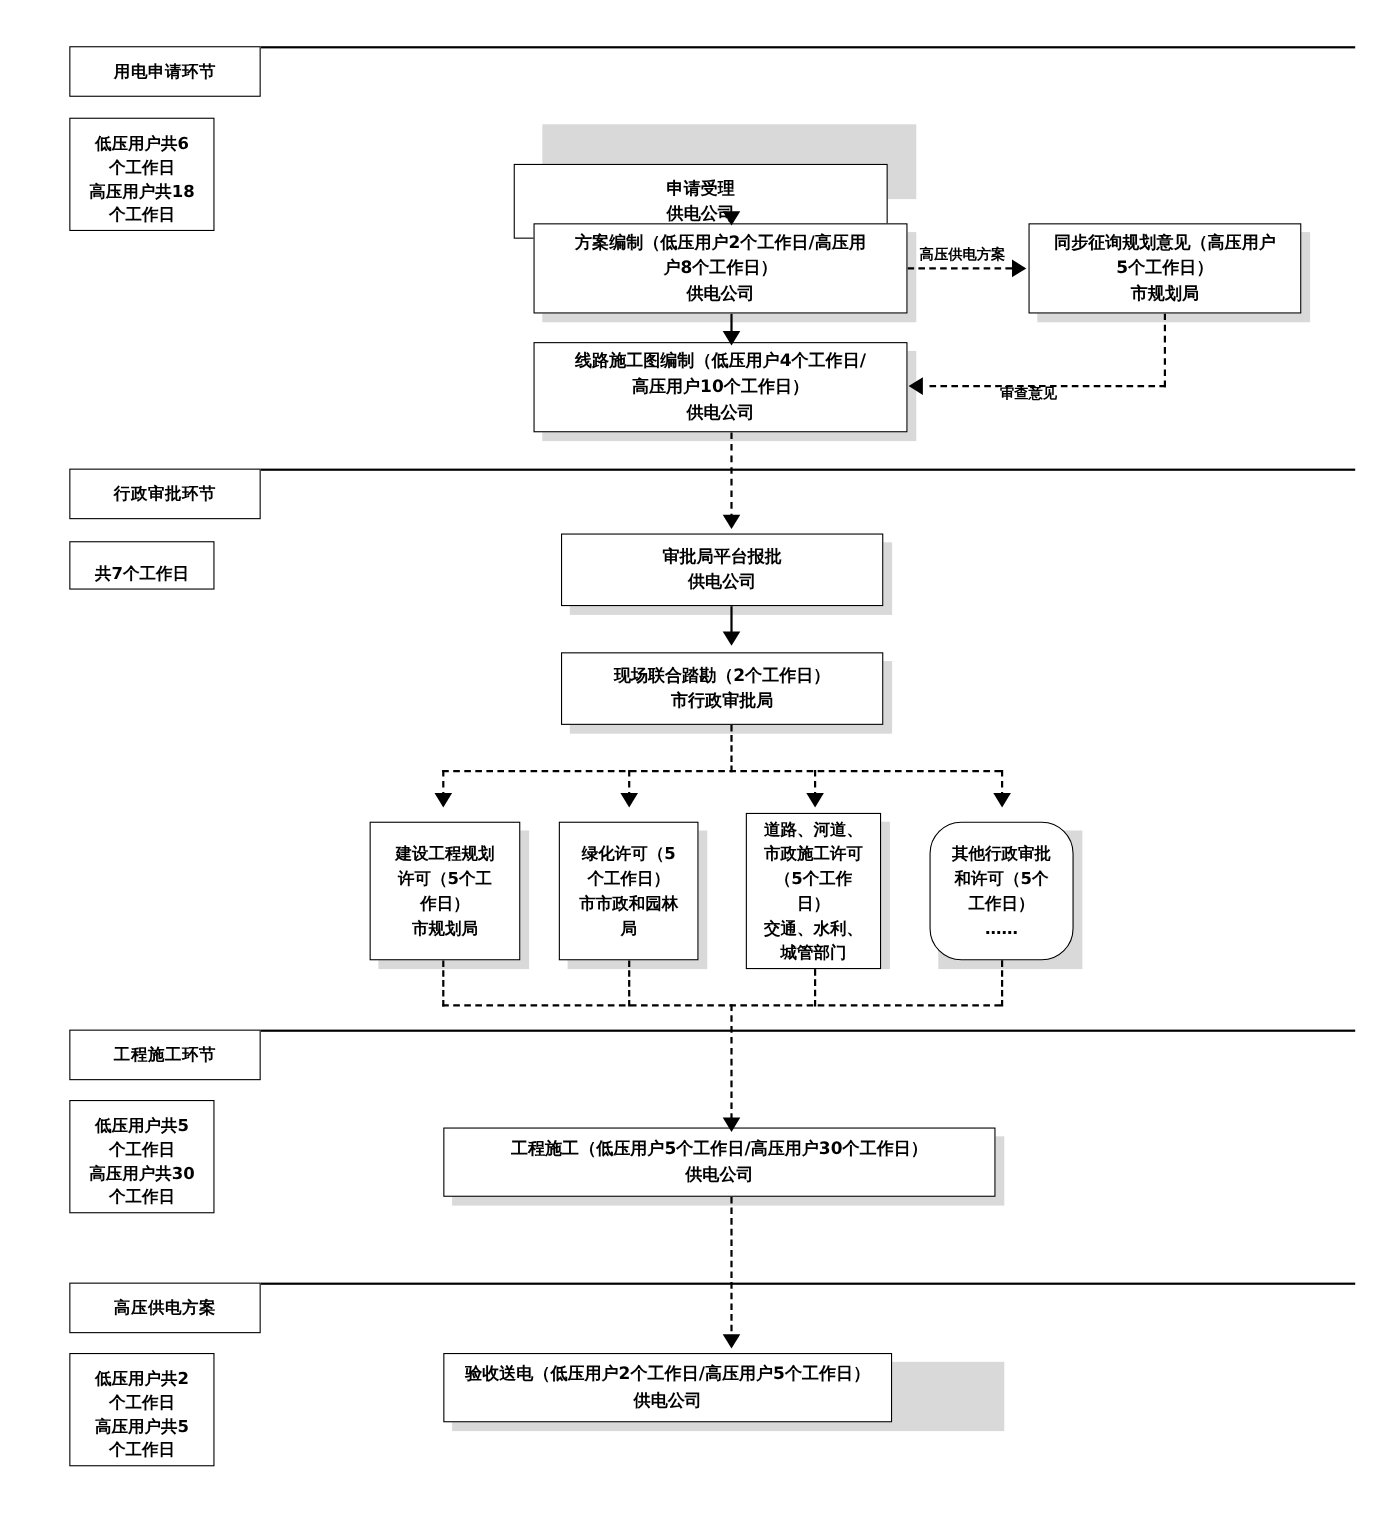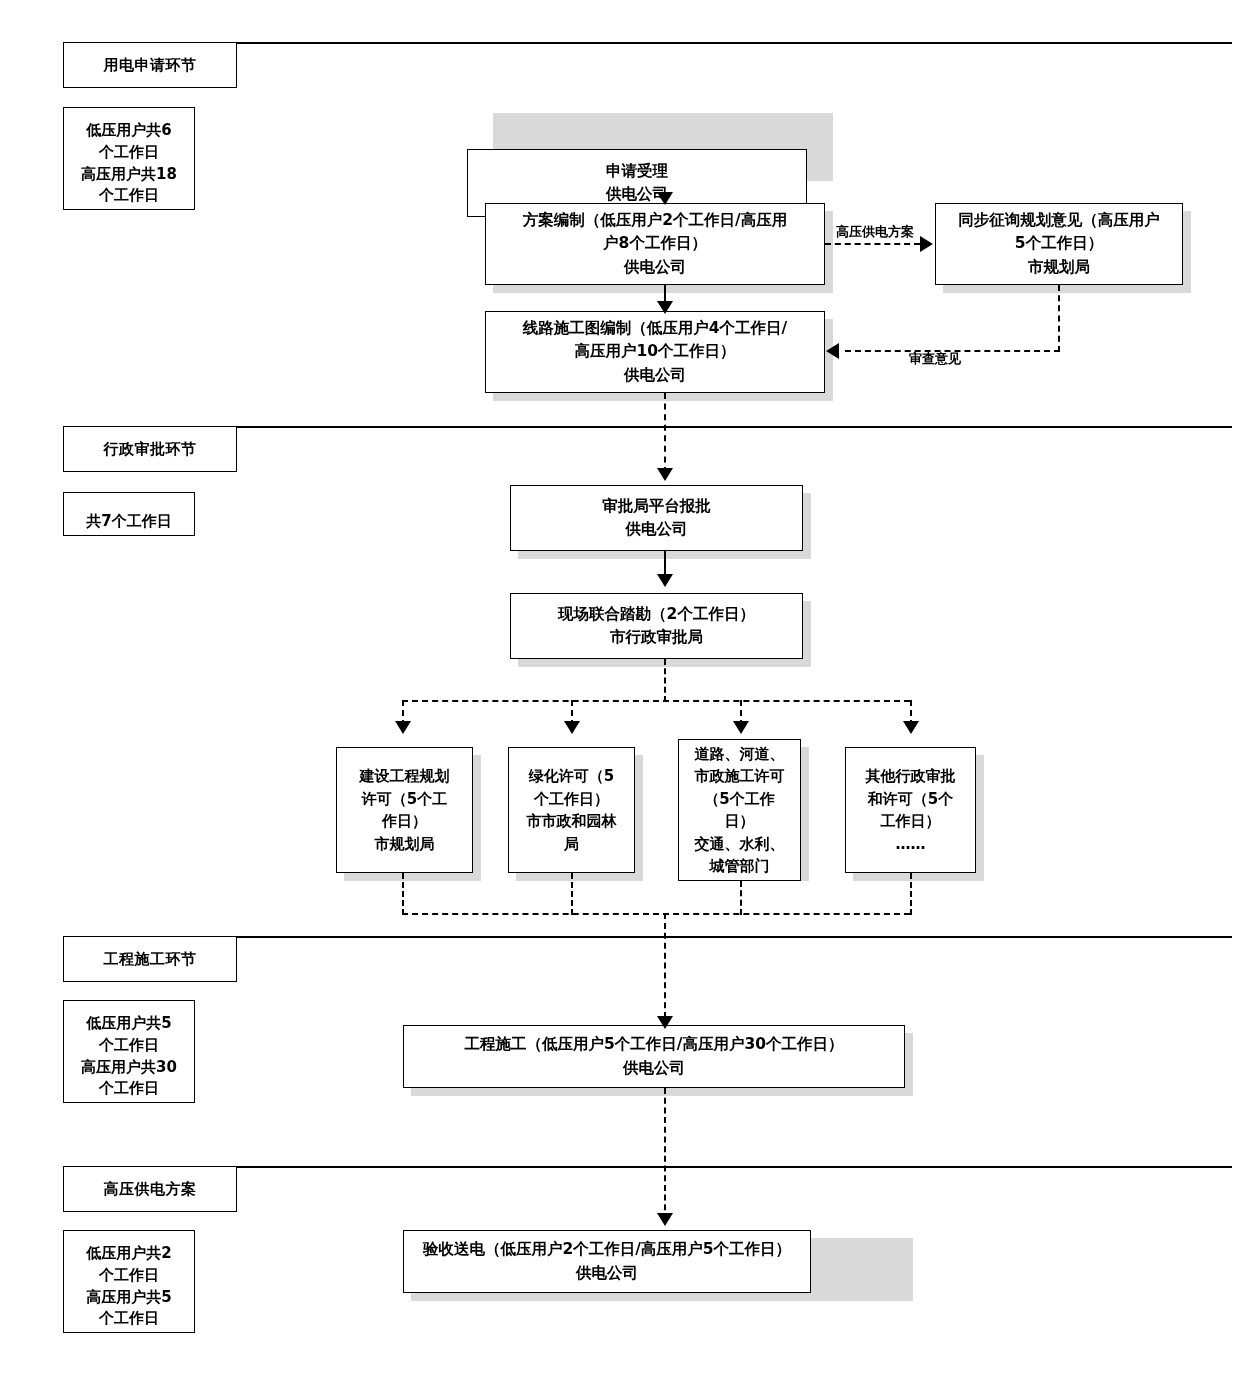--- a/index.html
+++ b/index.html
@@ -232,21 +232,21 @@
   <div class="node multiline" style="left:508px; top:747px; width:127px; height:126px; font-size:15px; padding:2px 3px;">
       <div>绿化许可（5<br>个工作日）<br>市市政和园林<br>局</div>
     </div>
 
   <div class="node-shadow" style="left:686px; top:747px; width:123px; height:134px;"></div>
   <div class="node multiline" style="left:678px; top:739px; width:123px; height:142px; font-size:15px; padding:2px 3px;">
       <div>道路、河道、<br>市政施工许可<br>（5个工作<br>日）<br>交通、水利、<br>城管部门</div>
     </div>
 
   <div class="node-shadow" style="left:853px; top:755px; width:131px; height:126px;"></div>
-  <div class="node multiline" style="left:845px; top:747px; width:131px; height:126px; font-size:15px; padding:2px 3px;">
+  <div class="node multiline" style="left:845px; top:747px; width:131px; height:126px; font-size:15px; padding:2px 3px;border-radius:29px;">
       <div>其他行政审批<br>和许可（5个<br>工作日）<br>……</div>
     </div>
 
   <div class="line-v-dash" style="left:402px; top:873px; height:42px;"></div>
   <div class="line-v-dash" style="left:571px; top:873px; height:42px;"></div>
   <div class="line-v-dash" style="left:740px; top:881px; height:34px;"></div>
   <div class="line-v-dash" style="left:910px; top:873px; height:42px;"></div>
   <div class="line-h-dash" style="left:402px; top:913px; width:508px;"></div>
   <div class="line-v-dash" style="left:664px; top:913px; height:115px;"></div>
   <div class="arrow-down" style="left:657px; top:1016px;"></div>

